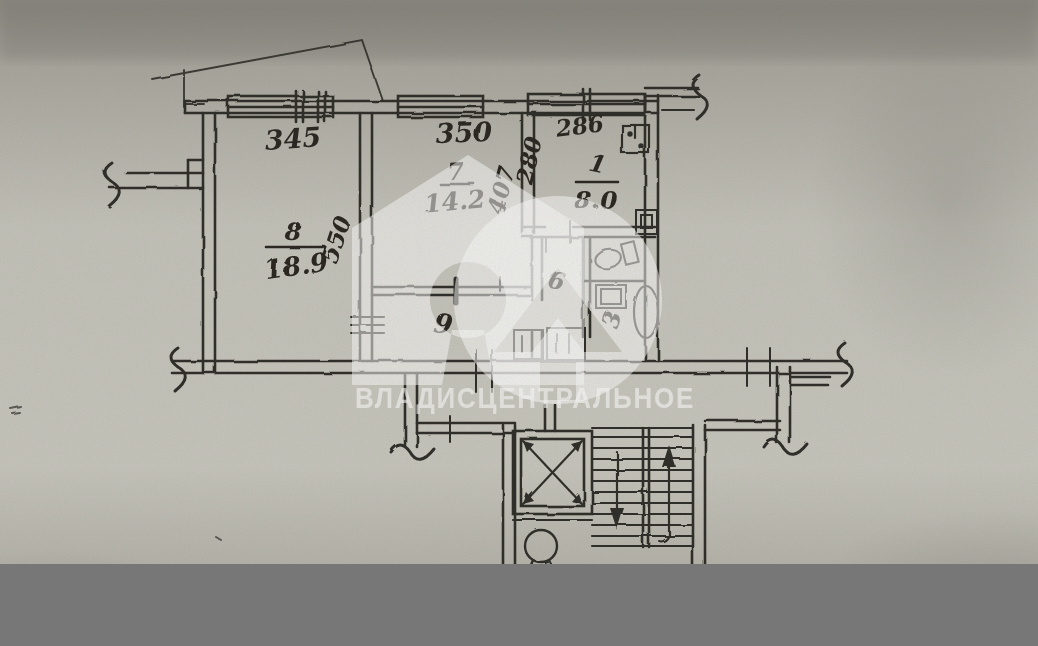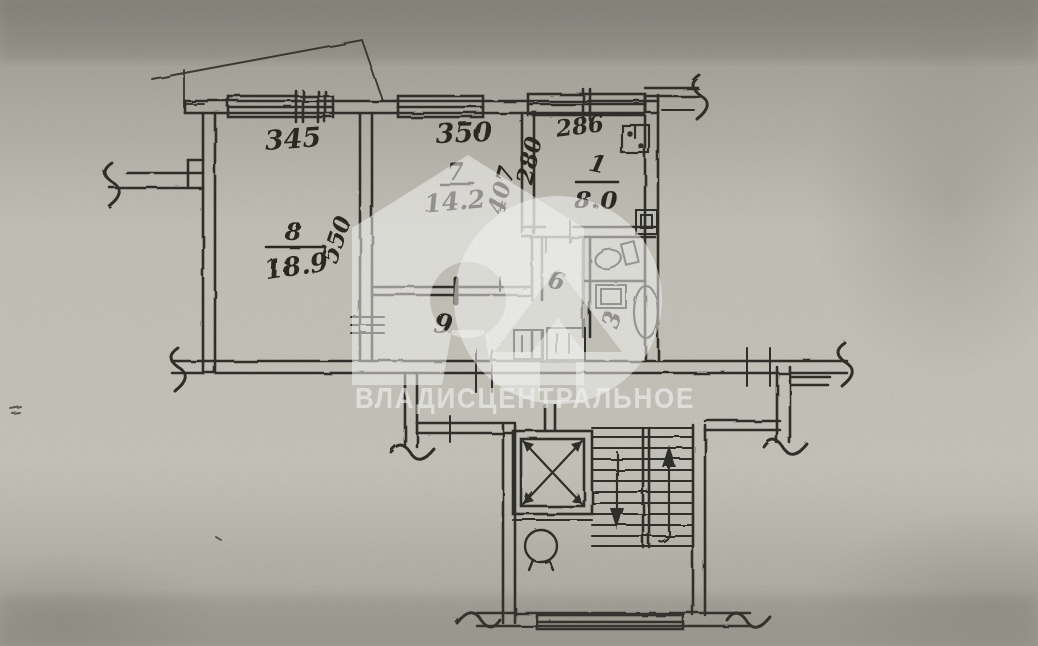--- a/index.html
+++ b/index.html
@@ -1,16 +1,16 @@
 <!DOCTYPE html>
 <html><head>
 <meta charset="utf-8">
 <style>
   html,body{margin:0;padding:0;background:#777;}
-  .scan{position:relative;width:1038px;height:646px;overflow:hidden;
+  .scan{position:relative;width:1038px;height:564px;overflow:hidden;
         font-family:"DejaVu Serif", serif;}
   svg{display:block}
   text{user-select:none}
   .dim{font-family:"DejaVu Serif", serif;font-style:italic;font-weight:bold;fill:#26231e;}
   .roomno{font-family:"DejaVu Serif", serif;font-style:italic;font-weight:bold;fill:#26231e;}
   .wm-text{font-family:"Liberation Sans", sans-serif;font-weight:bold;fill:#ffffff;opacity:.60;letter-spacing:2px;}
 </style>
 </head>
 <body>
 

